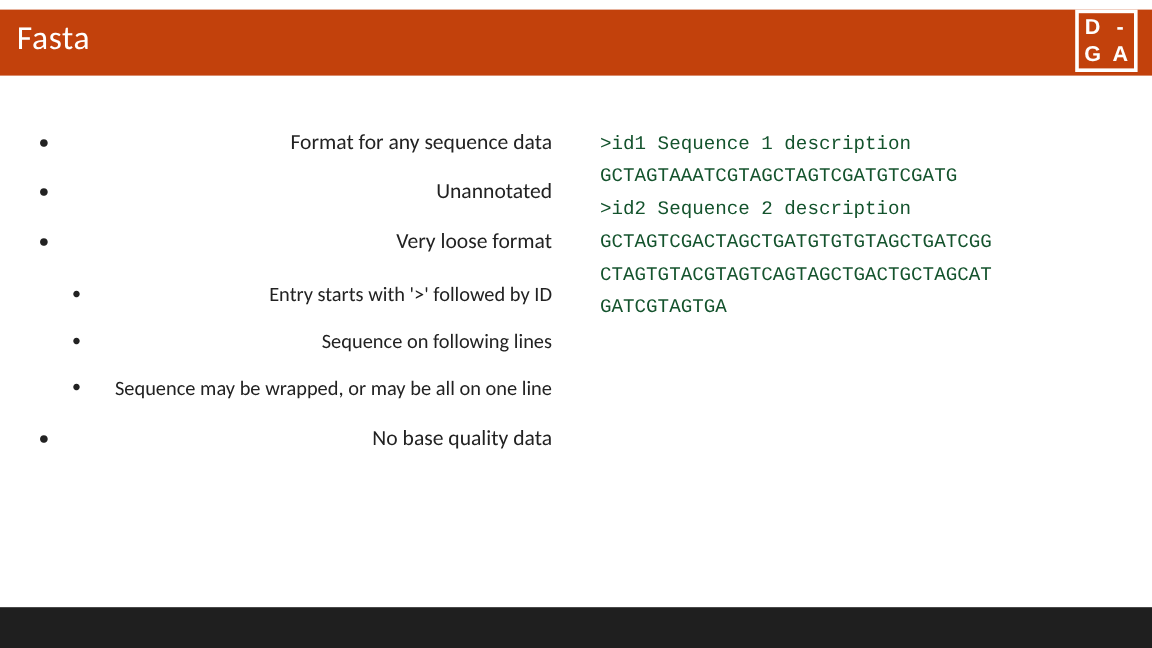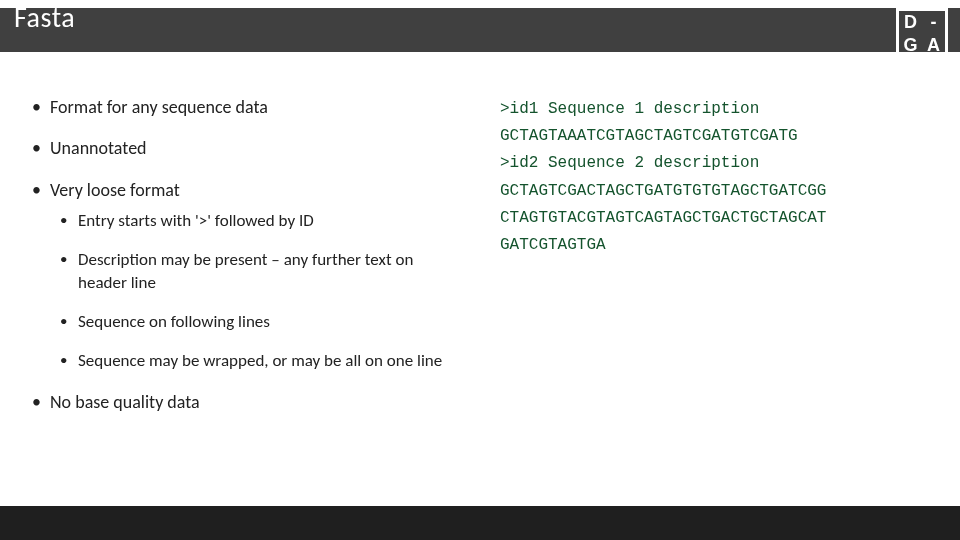--- a/index.html
+++ b/index.html
@@ -1,29 +1,29 @@
 <!DOCTYPE html>
 <html><head>
 <meta charset="utf-8">
 <style>
   * { box-sizing: border-box; margin: 0; padding: 0; }
   html, body { width: 960px; height: 540px; font-family: "Segoe UI", "Calibri", Arial, sans-serif; background: #fff; overflow: hidden; }
   .slide { width: 960px; height: 540px; position: relative; }
-  .title-bar { background: #404040; height: 52px; display: flex; align-items: flex-start; padding-left: 14px; }
+  .title-bar { background: #c2410c; height: 63px; display: flex; align-items: center; padding-left: 14px; }
   .title-bar h1 { color: #fff; font-weight: 400; font-size: 28px; letter-spacing: 0.5px; }
   .white-strip { position: absolute; top: 0; left: 0; width: 960px; height: 8px; background: #fff; }
   .logo { position: absolute; top: 8px; right: 12px; width: 52px; height: 52px; border: 3px solid #fff; display: grid; grid-template-columns: 1fr 1fr; grid-template-rows: 1fr 1fr; }
   .logo div { display: flex; align-items: center; justify-content: center; color: #fff; font-weight: 700; font-size: 18px; font-family: Arial, sans-serif; }
   .content { display: flex; padding: 44px 28px 0 28px; gap: 40px; }
   .left { flex: 1 1 50%; }
   .right { flex: 1 1 50%; font-family: "Courier New", monospace; font-size: 16px; line-height: 1.7; word-break: break-all; color: #14532d; }
-  ul.main { list-style: none; }
+  ul.main { list-style: none; text-align: right; }
   ul.main > li { position: relative; padding-left: 22px; font-size: 18px; color: #222; margin-bottom: 18px; line-height: 1.3; }
   ul.main > li::before { content: "•"; position: absolute; left: 4px; top: 0; color: #222; font-size: 18px; }
-  ul.sub { list-style: none; margin-top: 8px; }
+  ul.sub { list-style: none; margin-top: 22px; }
   ul.sub > li { position: relative; padding-left: 28px; font-size: 17px; color: #222; margin-bottom: 16px; line-height: 1.35; }
   ul.sub > li::before { content: "•"; position: absolute; left: 10px; top: 0; color: #222; font-size: 15px; }
   .footer-bar { position: absolute; bottom: 0; left: 0; width: 960px; height: 34px; background: #1f1f1f; }
 </style>
 </head>
 <body>
 
 <div class="slide">
   <div class="white-strip"></div>
   <div class="title-bar">
@@ -38,21 +38,20 @@
 
   <div class="content">
     <div class="left">
       <ul class="main">
         <li>Format for any sequence data</li>
         <li>Unannotated</li>
         <li>
           <span>Very loose format</span>
           <ul class="sub">
             <li>Entry starts with '&gt;' followed by ID</li>
-            <li>Description may be present – any further text on header line</li>
             <li>Sequence on following lines</li>
             <li>Sequence may be wrapped, or may be all on one line</li>
           </ul>
         </li>
         <li>No base quality data</li>
       </ul>
     </div>
 
     <div class="right">
       <div>&gt;id1 Sequence 1 description</div>

